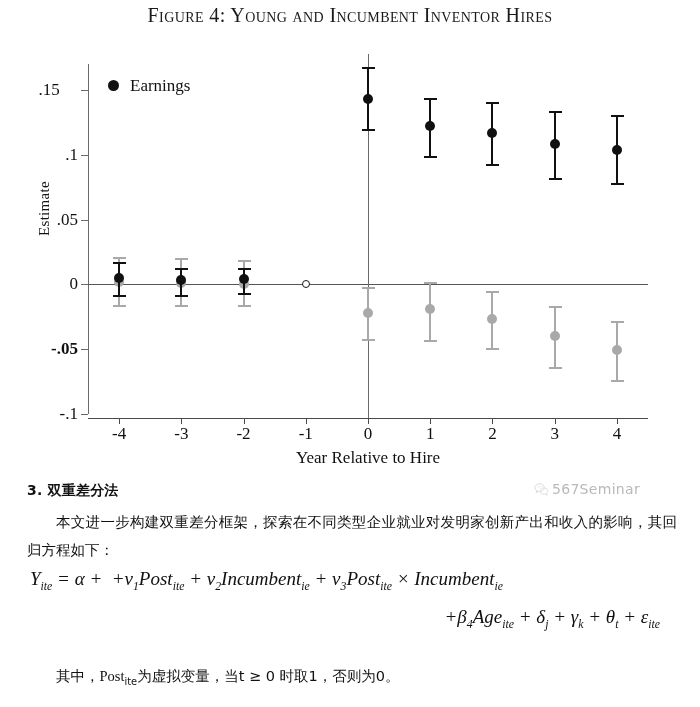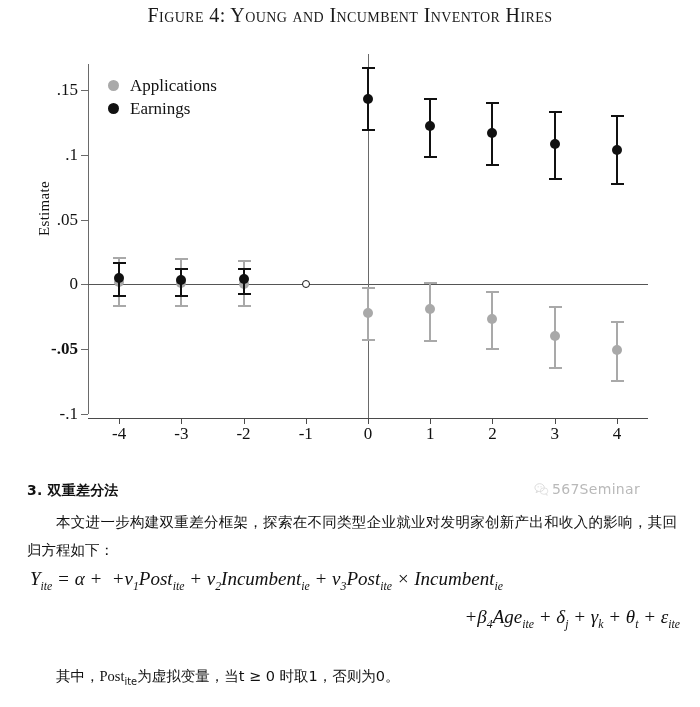--- a/index.html
+++ b/index.html
@@ -220,21 +220,20 @@
     top: 0;
     white-space: nowrap;
   }
   .formula-l2 {
     position: absolute;
     left: 0;
     top: 38px;
     width: 660px;
     text-align: right;
     white-space: nowrap;
-    margin-left: 20px;
   }
   .formula sub {
     font-size: 0.62em;
     font-style: italic;
   }
   .para2 {
     position: absolute;
     left: 27px;
     top: 182px;
     width: 650px;
@@ -275,24 +274,25 @@
 
 <div class="chart">
 
   <div class="y-axis"></div>
   <div class="x-axis"></div>
   <div class="zero-line" id="zeroline" style="top: 234.37px;"></div>
   <div class="event-line" id="eventline" style="left: 368px; height: 364px; background: rgb(106, 106, 106);"></div>
 
   <div class="y-axis-title">Estimate</div>
 
+  <div class="x-axis-title">Year Relative to Hire</div>
 
   <div id="yticks">
       <div class="y-tick" style="top: 39.9259px;"></div>
-      <div class="y-tick-label" style="top: 39.9259px;">.15</div>
+      <div class="y-tick-label" style="top: 39.9259px; text-align: center;">.15</div>
       <div class="y-tick" style="top: 104.741px;"></div>
       <div class="y-tick-label" style="top: 104.741px;">.1</div>
       <div class="y-tick" style="top: 169.556px;"></div>
       <div class="y-tick-label" style="top: 169.556px;">.05</div>
       <div class="y-tick" style="top: 234.37px;"></div>
       <div class="y-tick-label" style="top: 234.37px;">0</div>
       <div class="y-tick" style="top: 299.185px;"></div>
       <div class="y-tick-label" style="top: 299.185px; font-weight: bold;">-.05</div>
       <div class="y-tick" style="top: 364px;"></div>
       <div class="y-tick-label" style="top: 364px;">-.1</div>
@@ -415,24 +415,20 @@
       <div class="series-point">
         <div class="ebar" style="left: 616.889px; top: 64.5556px; height: 68.7037px; background: rgb(17, 17, 17);"></div>
         <div class="ecap" style="left: 616.889px; top: 64.5556px; background: rgb(17, 17, 17);"></div>
         <div class="ecap" style="left: 616.889px; top: 133.259px; background: rgb(17, 17, 17);"></div>
         <div class="dot" style="left: 616.889px; top: 99.5556px; background: rgb(17, 17, 17);"></div>
       </div>
     </div>
 
   <div class="legend">
     <div class="legend-row">
-      <span class="legend-swatch" id="sw0" style="background: rgb(169, 169, 169);"></span>
-      <span>Applications</span>
-    </div>
-    <div class="legend-row">
       <span class="legend-swatch" id="sw1" style="background: rgb(17, 17, 17);"></span>
       <span>Earnings</span>
     </div>
   </div>
 
   <div class="watermark wm1">
     <svg class="wm-logo" viewBox="0 0 24 24">
       <ellipse cx="9" cy="9" rx="7.5" ry="6.3" fill="none" stroke="#c6c6c6" stroke-width="1.3"></ellipse>
       <path d="M5 14 L3.2 17 L6.6 15.4" fill="none" stroke="#c6c6c6" stroke-width="1.3"></path>
       <circle cx="6.6" cy="7.6" r="1" fill="#c6c6c6"></circle>

